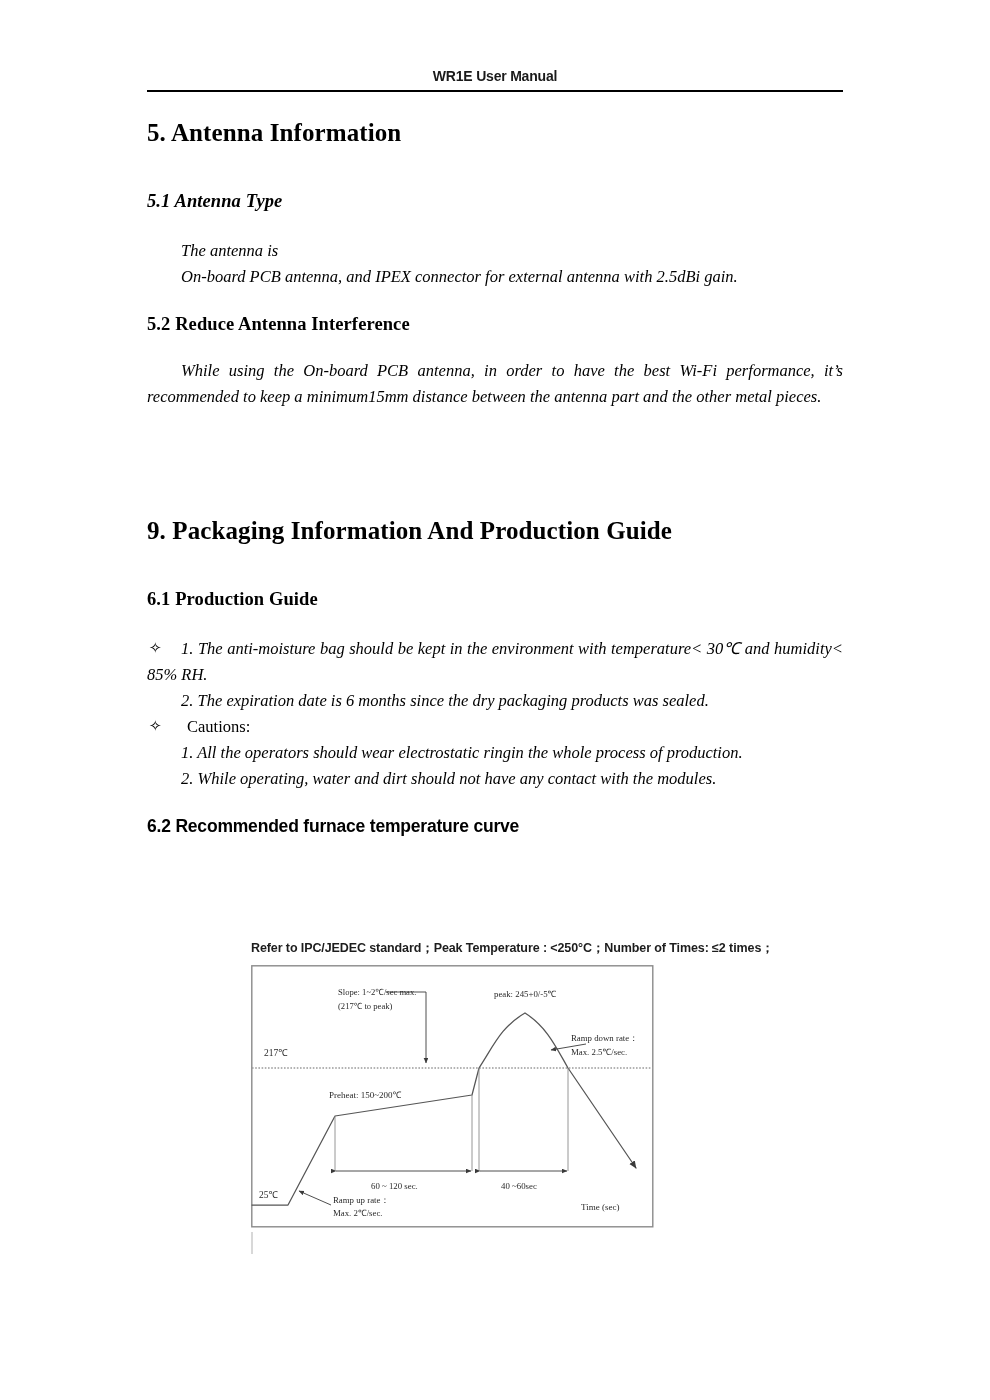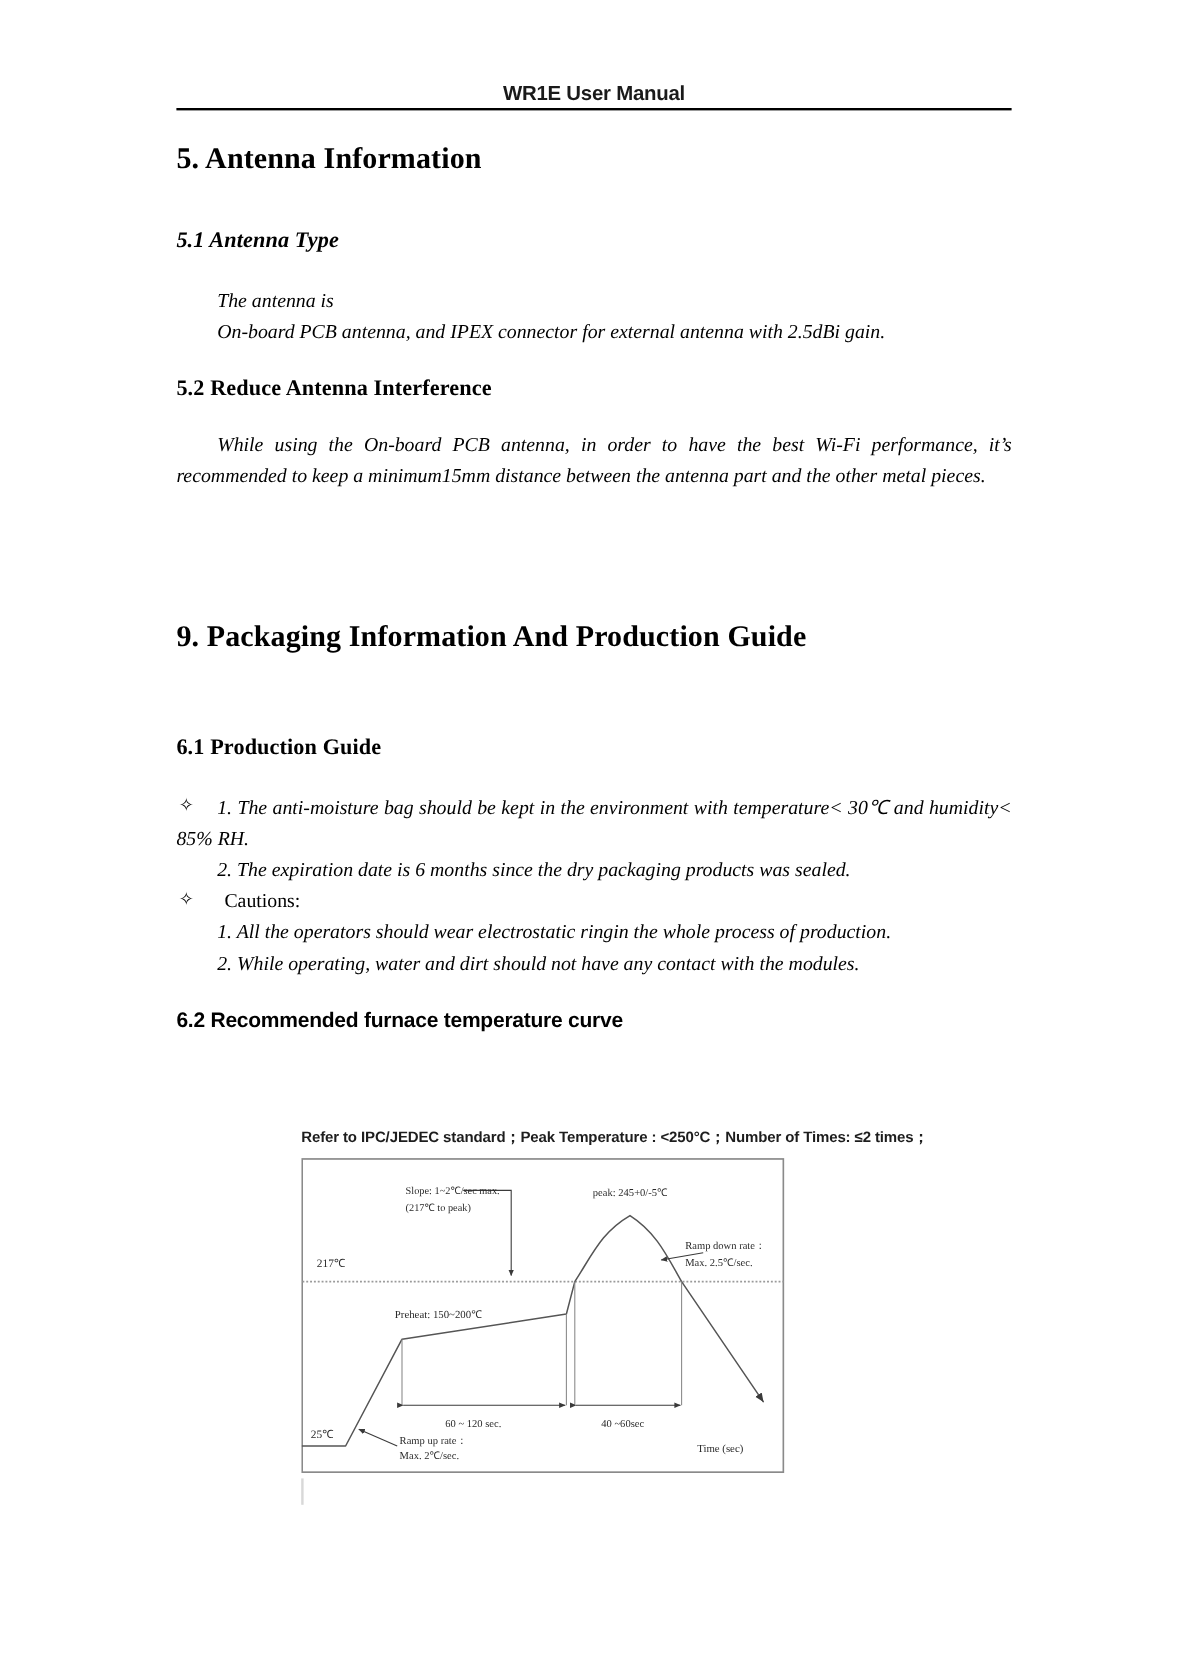--- a/index.html
+++ b/index.html
@@ -24,21 +24,21 @@
   }
 
   
   .header {
     position: absolute;
     left: 147px;
     top: 68px;
     width: 696px;
     text-align: center;
     font-family: "Liberation Sans", sans-serif;
-    font-size: 17px;
+    font-size: 14px;
     font-weight: 600;
     letter-spacing: -0.2px;
     color: #1a1a1a;
   }
   .header-rule {
     position: absolute;
     left: 147px;
     top: 90px;
     width: 696px;
     height: 2px;
@@ -156,21 +156,21 @@
 
     <p class="body pad-left" style="margin-top:26px;">The antenna is</p>
     <p class="body pad-left">On-board PCB antenna, and IPEX connector for external antenna with 2.5dBi gain.</p>
 
     <h2 class="sub" style="margin-top:24px;">5.2 Reduce Antenna Interference</h2>
 
     <p class="body just indent" style="margin-top:23px;">While using the On-board PCB antenna, in order to have the best Wi-Fi performance, it’s recommended to keep a minimum15mm distance between the antenna part and the other metal pieces.</p>
 
     <h1 class="sec" style="margin-top:107px;">9. Packaging Information And Production Guide</h1>
 
-    <h2 class="sub" style="margin-top:68px;">6.1 Production Guide</h2>
+    <h2 class="sub" style="margin-top:44px;">6.1 Production Guide</h2>
 
     <div class="bullet-row" style="margin-top:26px;">
       <span class="bullet-mark">✧</span>
     </div>
 
     <p class="body just indent">1. The anti-moisture bag should be kept in the environment with temperature&lt; 30℃ and humidity&lt; 85% RH.</p>
     <p class="body indent">2. The expiration date is 6 months since the dry packaging products was sealed.</p>
 
     <div class="bullet-row">
       <span class="bullet-mark">✧</span>

